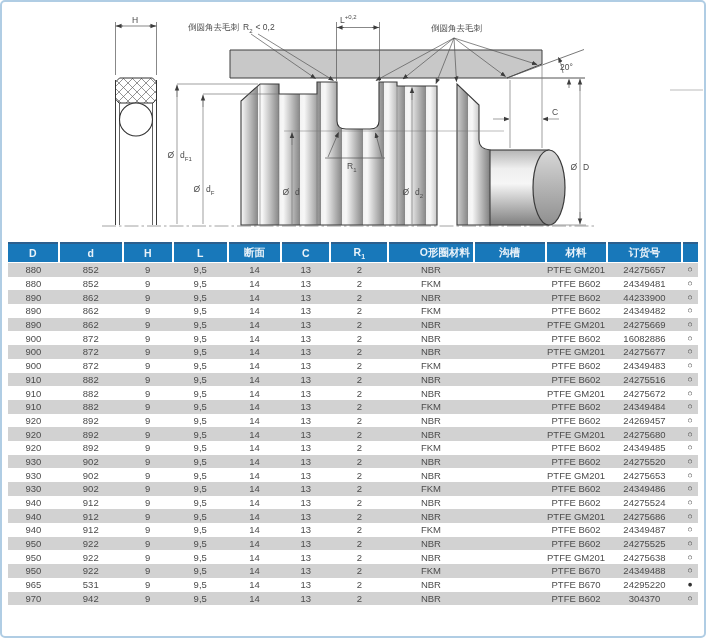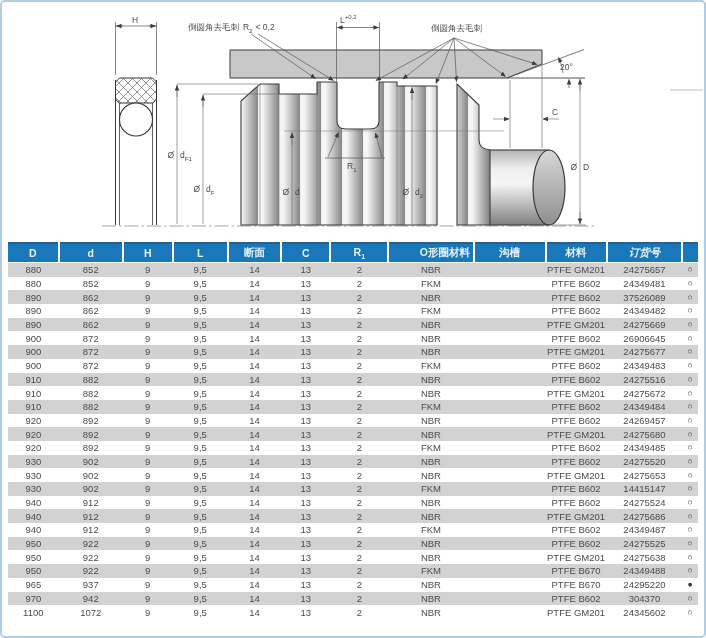--- a/index.html
+++ b/index.html
@@ -29,21 +29,21 @@
     line-height:13px;white-space:nowrap;overflow:hidden;
   }
   table.spec tr.alt td{background:#d2d2d2;}
   table.spec td:last-child{font-size:8.5px;color:#333;}
   
   .spec th:nth-child(1){width:7.8%;} .spec th:nth-child(2){width:9.8%;}
   .spec th:nth-child(3){width:7.5%;} .spec th:nth-child(4){width:8.4%;}
   .spec th:nth-child(5){width:8.1%;margin-top:24px;} .spec th:nth-child(6){width:7.4%;}
   .spec th:nth-child(7){width:8.8%;} .spec th:nth-child(8){width:9.0%;padding-left:28px;}
   .spec th:nth-child(9){width:11.0%;margin-left:37px;} .spec th:nth-child(10){width:9.3%;font-family:Liberation Serif, serif;}
-  .spec th:nth-child(11){width:11.6%;font-style:italic;} .spec th:nth-child(12){width:2.3%;}
+  .spec th:nth-child(11){width:11.6%;} .spec th:nth-child(12){width:2.3%;}
 </style>
 </head>
 <body>
 
 <div class="page">
 
   <div class="drawing-wrap">
   <svg viewBox="0 0 702 234" width="702" height="234" xmlns="http://www.w3.org/2000/svg">
     <defs>
       <marker id="arr" viewBox="0 0 10 10" refX="9" refY="5" markerWidth="8" markerHeight="8" orient="auto">
@@ -247,21 +247,21 @@
           <td>890</td>
           <td>862</td>
           <td>9</td>
           <td>9,5</td>
           <td>14</td>
           <td>13</td>
           <td>2</td>
           <td>NBR</td>
           <td></td>
           <td>PTFE B602</td>
-          <td>37526089</td>
+          <td>44233900</td>
           <td>○</td>
         </tr>
         <tr>
           <td>890</td>
           <td>862</td>
           <td>9</td>
           <td>9,5</td>
           <td>14</td>
           <td>13</td>
           <td>2</td>
@@ -289,21 +289,21 @@
           <td>900</td>
           <td>872</td>
           <td>9</td>
           <td>9,5</td>
           <td>14</td>
           <td>13</td>
           <td>2</td>
           <td>NBR</td>
           <td></td>
           <td>PTFE B602</td>
-          <td>26906645</td>
+          <td>16082886</td>
           <td>○</td>
         </tr>
         <tr class="alt">
           <td>900</td>
           <td>872</td>
           <td>9</td>
           <td>9,5</td>
           <td>14</td>
           <td>13</td>
           <td>2</td>
@@ -443,21 +443,21 @@
           <td>930</td>
           <td>902</td>
           <td>9</td>
           <td>9,5</td>
           <td>14</td>
           <td>13</td>
           <td>2</td>
           <td>FKM</td>
           <td></td>
           <td>PTFE B602</td>
-          <td>14415147</td>
+          <td>24349486</td>
           <td>○</td>
         </tr>
         <tr>
           <td>940</td>
           <td>912</td>
           <td>9</td>
           <td>9,5</td>
           <td>14</td>
           <td>13</td>
           <td>2</td>
@@ -532,21 +532,21 @@
           <td>13</td>
           <td>2</td>
           <td>FKM</td>
           <td></td>
           <td>PTFE B670</td>
           <td>24349488</td>
           <td>○</td>
         </tr>
         <tr>
           <td>965</td>
-          <td>937</td>
+          <td>531</td>
           <td>9</td>
           <td>9,5</td>
           <td>14</td>
           <td>13</td>
           <td>2</td>
           <td>NBR</td>
           <td></td>
           <td>PTFE B670</td>
           <td>24295220</td>
           <td>●</td>
@@ -558,30 +558,16 @@
           <td>9,5</td>
           <td>14</td>
           <td>13</td>
           <td>2</td>
           <td>NBR</td>
           <td></td>
           <td>PTFE B602</td>
           <td>304370</td>
           <td>○</td>
         </tr>
-        <tr>
-          <td>1100</td>
-          <td>1072</td>
-          <td>9</td>
-          <td>9,5</td>
-          <td>14</td>
-          <td>13</td>
-          <td>2</td>
-          <td>NBR</td>
-          <td></td>
-          <td>PTFE GM201</td>
-          <td>24345602</td>
-          <td>○</td>
-        </tr>
       </tbody>
   </table>
 
 </div>
 
 </body></html>

